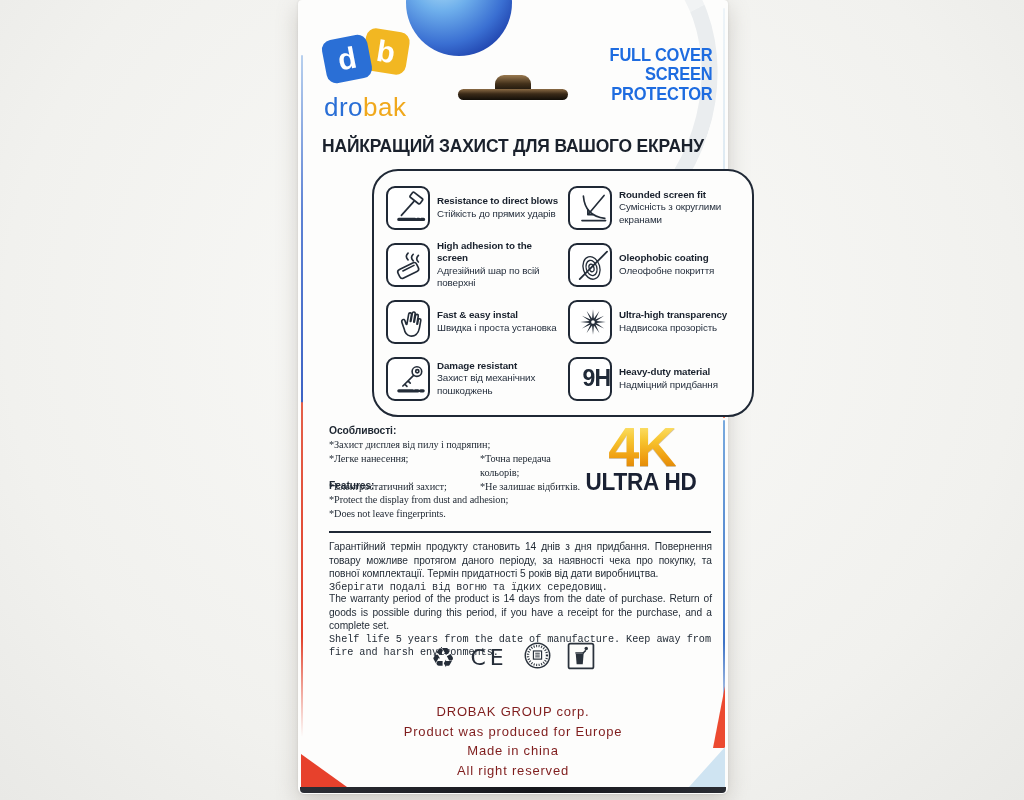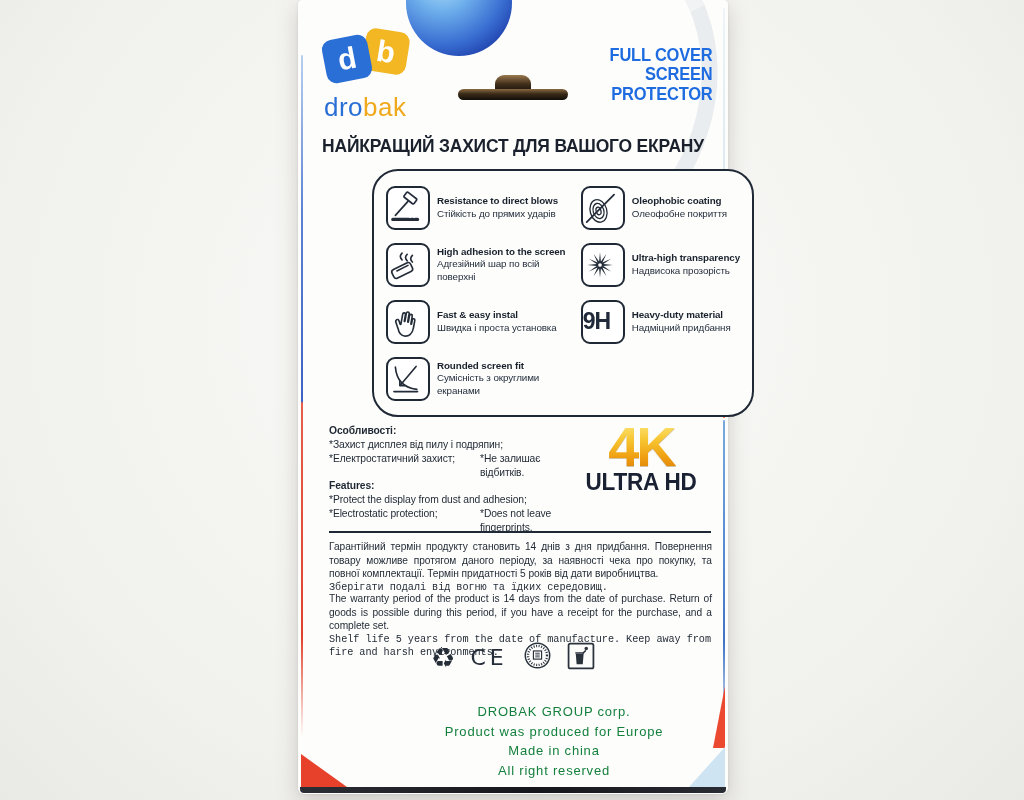--- a/index.html
+++ b/index.html
@@ -54,51 +54,51 @@
     font-size:17.5px;line-height:1.1;letter-spacing:-.2px;transform:scaleX(.94);transform-origin:right top;}
   
   .headline{position:absolute;left:0;top:136px;width:100%;text-align:center;font-weight:bold;
     font-size:18px;letter-spacing:-.2px;color:#1a212c;white-space:nowrap;transform:scaleX(.97);}
   
   .fbox{position:absolute;left:31px;top:169px;width:382px;height:248px;border:2.2px solid #1f2835;border-radius:26px;
     box-sizing:border-box;padding:11px 12px;display:grid;grid-template-rows:repeat(4,1fr);grid-auto-flow:column;
     column-gap:10px;row-gap:6px;background:#fdfdfc;margin-left:43px;}
   .fitem{display:flex;align-items:center;gap:7px;min-width:0;}
   .fic{flex:0 0 auto;width:44px;height:44px;border:2px solid #1f2835;border-radius:9px;box-sizing:border-box;
-    display:flex;align-items:center;justify-content:flex-start;background:#fff;}
+    display:flex;align-items:center;justify-content:flex-end;background:#fff;}
   .fic svg{display:block;}
   .fic-9h{font-size:23px;font-weight:bold;color:#202a38;letter-spacing:-1px;}
   .ften{font-size:9.8px;font-weight:bold;color:#19212d;line-height:1.25;letter-spacing:-.1px;}
   .ftua{font-size:9.8px;color:#242e3c;line-height:1.25;letter-spacing:-.1px;}
   
   .blist{position:absolute;left:31px;width:252px;font-size:10.3px;color:#1e2732;line-height:1.35;letter-spacing:-.1px;}
   .blist.ua{top:424px;} .blist.en{top:479px;}
   .blist .ttl{font-weight:bold;}
-  .brow{display:grid;grid-template-columns:151px 1fr;}
+  .brow{display:grid;grid-template-columns:151px 1fr;font-family:Liberation Serif, serif;}
   .bfull{grid-column:1 / -1;}
   
   .badge4k{position:absolute;left:272px;top:420px;width:142px;text-align:center;}
   .badge4k .big{font-size:56px;line-height:.95;font-weight:bold;letter-spacing:-3px;
     background:linear-gradient(180deg,#fdea80 0%,#f7c530 38%,#ef9d10 72%,#d97f05 100%);
     -webkit-background-clip:text;background-clip:text;color:transparent;
     filter:drop-shadow(0 1px 0 rgba(130,80,0,.35));}
   .badge4k .sub{font-size:23px;font-weight:bold;color:#1a2133;letter-spacing:-.2px;margin-top:-4px;transform:scaleX(.98);}
   
   .rule{position:absolute;left:31px;top:531px;width:382px;height:2.2px;background:#1f2835;}
   .warranty{position:absolute;left:31px;width:383px;font-size:10.2px;line-height:1.33;color:#1e2732;letter-spacing:-.05px;}
   .warranty.ua{top:540px;} .warranty.en{top:592px;}
   .warranty p{margin:0;text-align:justify;}
   .warranty p.last{text-align:left;font-family:Liberation Mono, monospace;}
   
   .certs{position:absolute;left:0;top:641px;width:100%;display:flex;align-items:center;justify-content:center;gap:15px;color:#252d38;}
   .recycle{font-family:"DejaVu Sans",sans-serif;font-size:27px;line-height:1;}
   .ce{font-family:"DejaVu Sans",sans-serif;font-size:22px;letter-spacing:4px;font-weight:400;}
   
-  .footer{position:absolute;left:0;top:702px;width:100%;text-align:center;color:#15803d;
-    font-size:13px;line-height:1.5;letter-spacing:.8px;margin-left:41px;}
+  .footer{position:absolute;left:0;top:702px;width:100%;text-align:center;color:#7f1d1d;
+    font-size:13px;line-height:1.5;letter-spacing:.8px;}
 </style>
 </head>
 <body>
 
 <div class="stage">
   <div class="pkg">
 
     <div class="edge edge-left-blue"></div>
     <div class="edge edge-left-red"></div>
     <div class="edge edge-right-faint"></div>
@@ -177,20 +177,34 @@
               <path d="M11 26 c-2.2-4 1.8-6.2 3.5-3.2 l2.4 4.3 c.3.5 1 .4 1-.2 V13 c0-2.7 3.8-2.7 3.8 0 v9 c0 .6.9.6.9 0 V11 c0-2.7 3.8-2.7 3.8 0 v11 c0 .6.9.6.9 0 V13.5 c0-2.7 3.8-2.7 3.8 0 V24 c0 .6.9.6.9 0 v-5.5 c0-2.5 3.5-2.5 3.5 0 V29 c0 8.5-4.5 12.8-10.5 12.8 -5.5 0-8-3.3-9.8-8.3 z"></path>
             </g>
           </svg>
         </div>
         <div>
             <div class="ften">Fast &amp; easy instal</div>
              <div class="ftua">Швидка і проста установка</div>
           </div>
       </div>
 
+      <div class="fitem">
+        <div class="fic">
+          <svg width="34" height="34" viewBox="0 0 46 46" fill="none" stroke="#232c38" stroke-width="2.2" stroke-linecap="round" stroke-linejoin="round">
+            <circle cx="31" cy="13" r="6.5"></circle>
+              <circle cx="31.5" cy="12.5" r="2.2"></circle>
+            <path d="M26.5 18 L12 32.5 M14.5 30 l3 3 M19 25.5 l3 3"></path>
+            <path d="M6.5 39 h19 M28.5 39 h4 M36 39 h3.5" stroke-width="4.2"></path>
+          </svg>
+        </div>
+        <div>
+            <div class="ften">Damage resistant</div>
+             <div class="ftua">Захист від механічних пошкоджень</div>
+          </div>
+      </div>
 
       <div class="fitem">
         <div class="fic">
           <svg width="34" height="34" viewBox="0 0 46 46" fill="none" stroke="#232c38" stroke-width="2.2" stroke-linecap="round" stroke-linejoin="round">
             <path d="M8 40 H40"></path>
             <path d="M10 7 c1.5 18 11 28 29 30"></path>
             <path d="M38 6 L16 32 M16 25.5 V32 h6.5"></path>
           </svg>
         </div>
         <div>
@@ -239,32 +253,35 @@
           </div>
       </div>
     </div>
 
     <div class="blist ua">
       <div class="ttl">Особливості:</div>
       <div class="brow">
           <div class="bfull">*Захист дисплея від пилу і подряпин;</div>
         </div>
       <div class="brow">
+        <div>*Легке нанесення;</div>
+        <div>*Точна передача кольорів;</div>
+      </div>
+      <div class="brow">
         <div>*Електростатичний захист;</div>
         <div>*Не залишає відбитків.</div>
       </div>
     </div>
 
     <div class="blist en">
       <div class="ttl">Features:</div>
       <div class="brow">
           <div class="bfull">*Protect the display from dust and adhesion;</div>
         </div>
       <div class="brow">
-        <div>*Electrostatic protection;</div>
         <div>*Does not leave fingerprints.</div>
       </div>
     </div>
 
     <div class="badge4k">
       <div class="big">4K</div>
       <div class="sub">ULTRA HD</div>
     </div>
 
     <div class="rule"></div>

